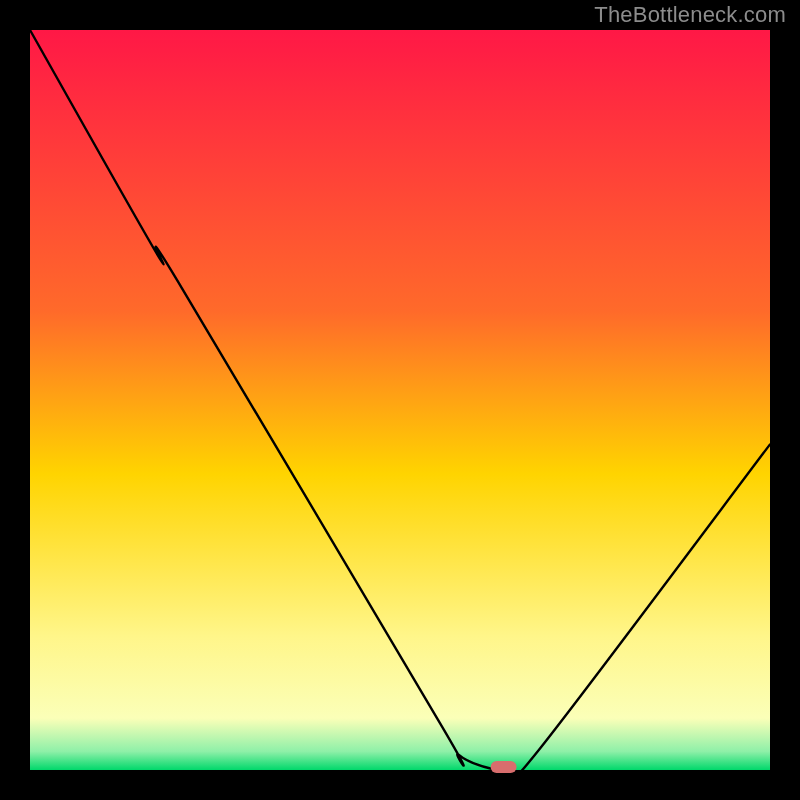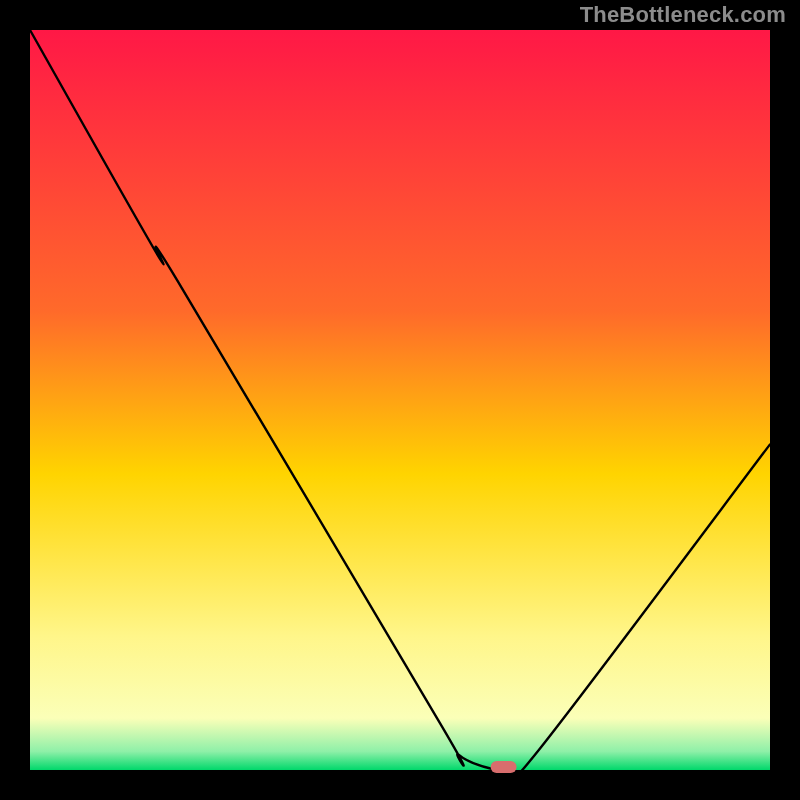--- a/index.html
+++ b/index.html
@@ -15,21 +15,21 @@
     width: 800px;
     height: 800px;
   }
   .watermark {
     position: absolute;
     top: 2px;
     right: 14px;
     font-family: Arial, Helvetica, sans-serif;
     font-size: 22px;
     color: #8c8c8c;
-    font-weight: 700;
+    font-weight: 400;
     z-index: 3;
     letter-spacing: 0.2px;
   }
   svg.chart {
     position: absolute;
     top: 0;
     left: 0;
     z-index: 1;
   }
 </style>

